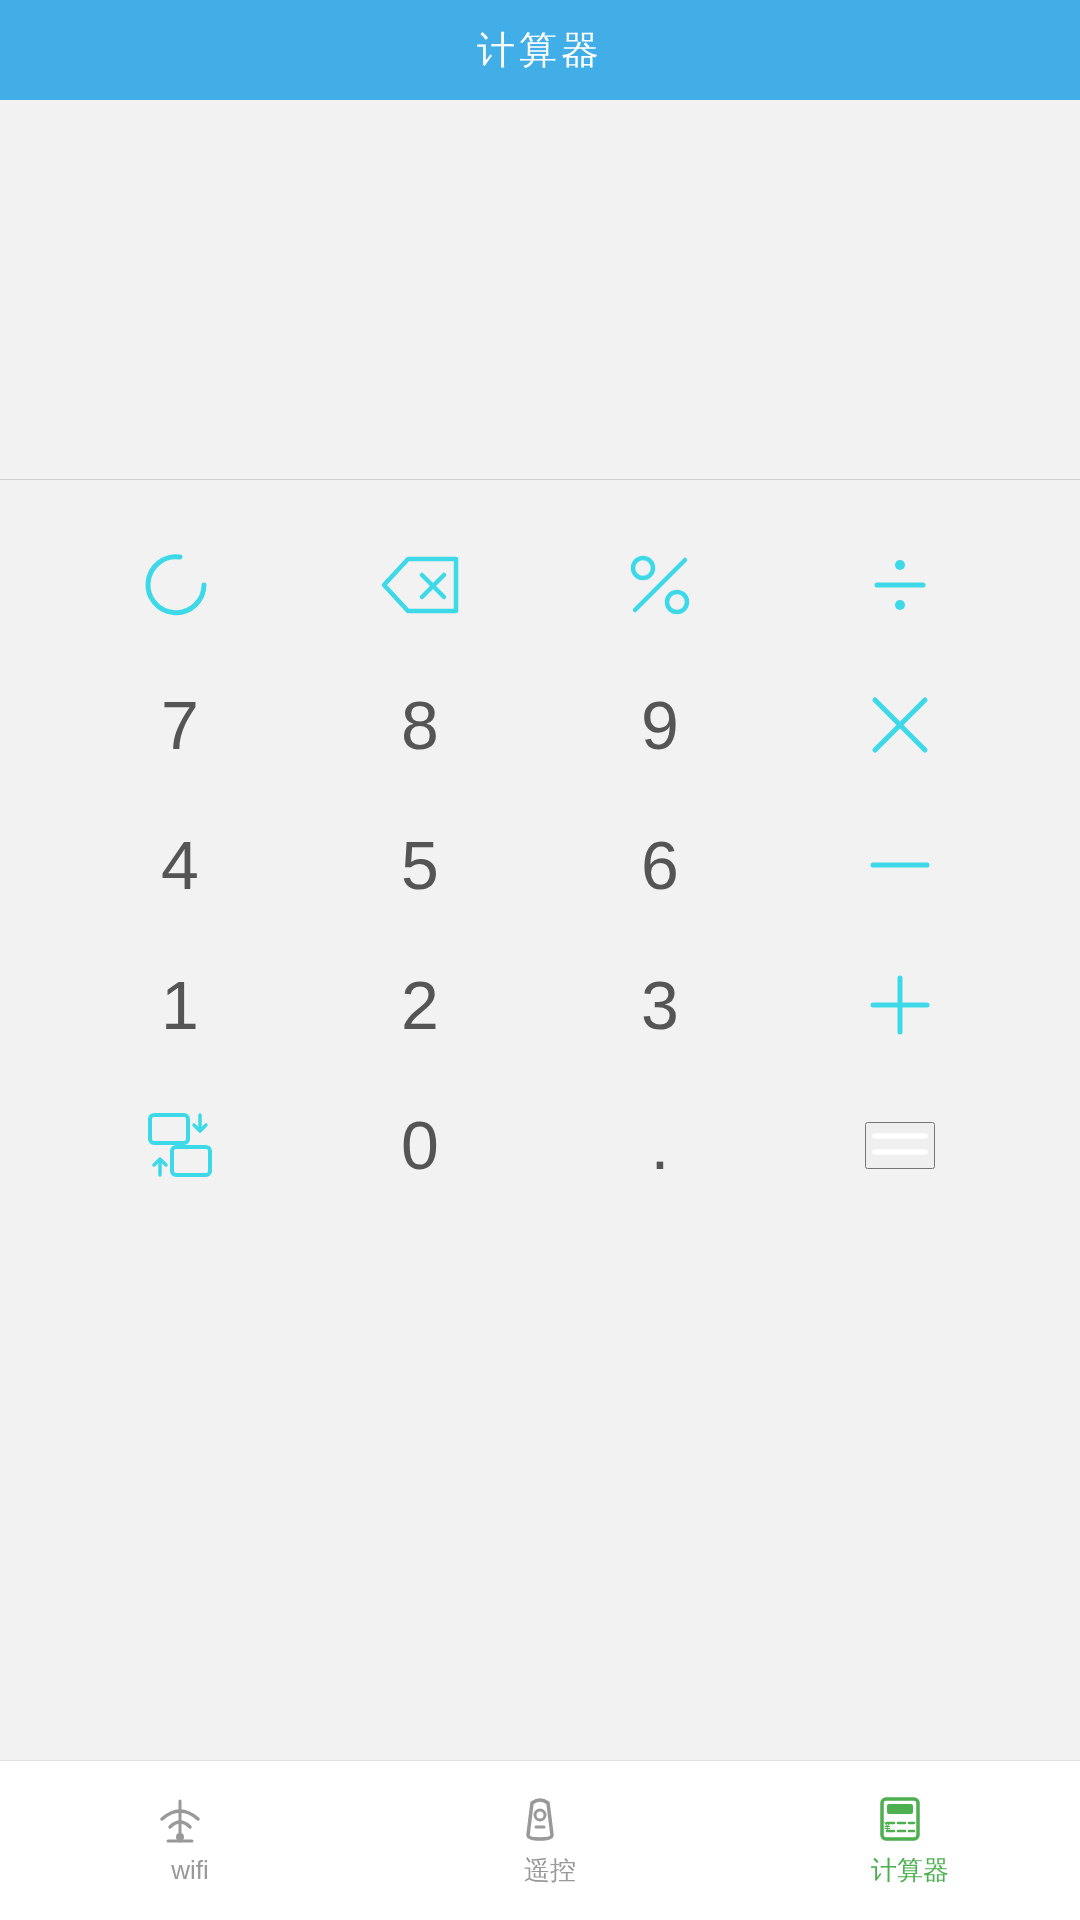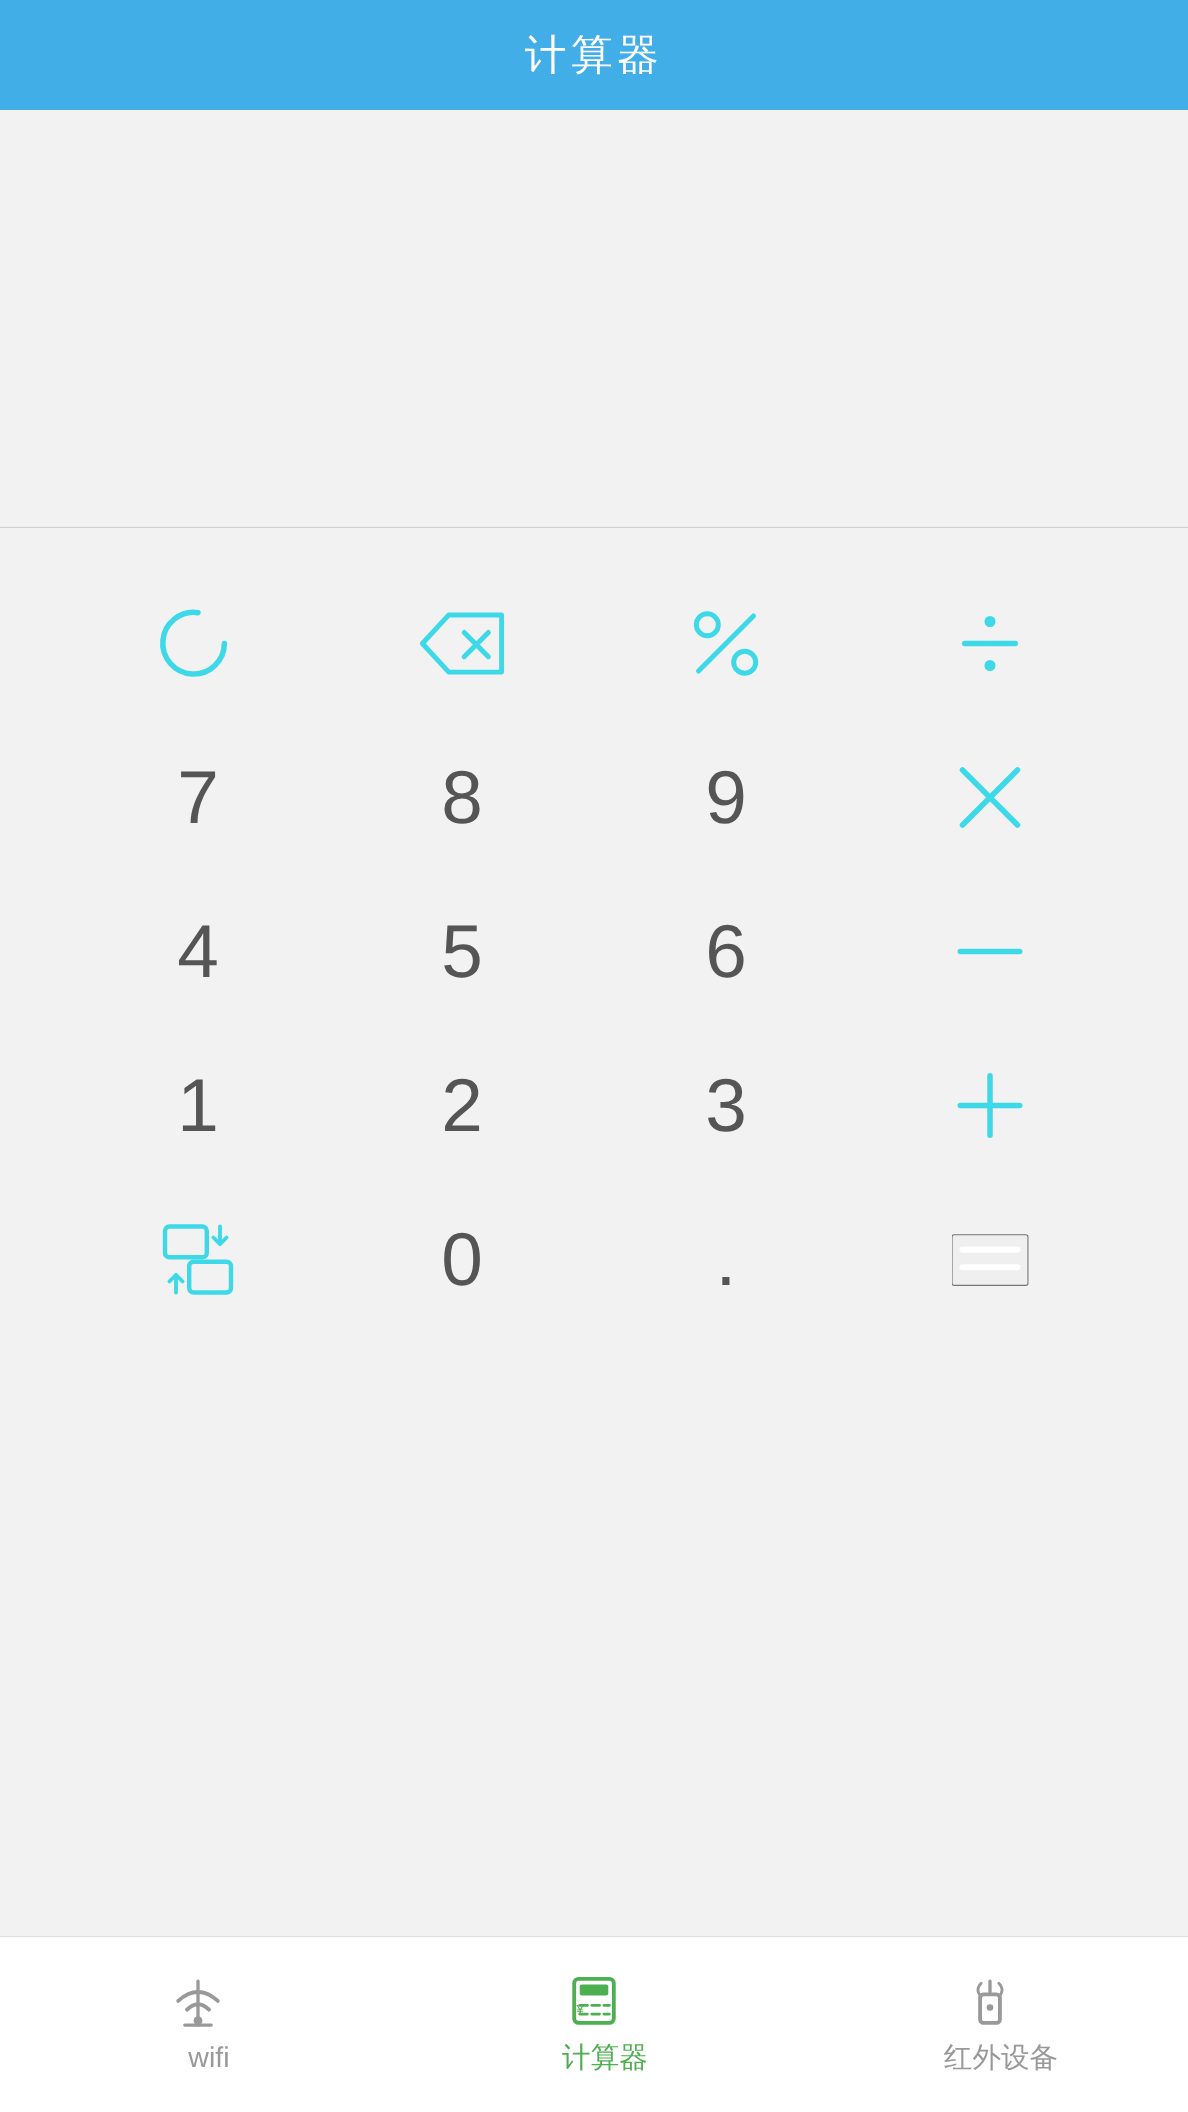--- a/index.html
+++ b/index.html
@@ -229,41 +229,39 @@
     <svg class="icon-svg" viewBox="0 0 52 52" fill="none" xmlns="http://www.w3.org/2000/svg">
       <circle cx="26" cy="42" r="4" fill="#999"></circle>
       <path d="M16 32 Q26 22 36 32" stroke="#999" stroke-width="3.5" fill="none" stroke-linecap="round"></path>
       <path d="M8 24 Q26 8 44 24" stroke="#999" stroke-width="3.5" fill="none" stroke-linecap="round"></path>
       <line x1="26" y1="6" x2="26" y2="46" stroke="#999" stroke-width="3" stroke-linecap="round"></line>
       <line x1="14" y1="46" x2="38" y2="46" stroke="#999" stroke-width="3" stroke-linecap="round"></line>
     </svg>
     <span class="nav-label">wifi</span>
   </div>
 
+  <div class="nav-item">
+    <svg class="icon-svg" viewBox="0 0 52 52" fill="none" xmlns="http://www.w3.org/2000/svg">
+      <path d="M18 10 Q26 4 34 10 L38 42 Q38 46 26 46 Q14 46 14 42 Z" stroke="#999" stroke-width="3.5" fill="none" stroke-linejoin="round"></path>
+      <circle cx="26" cy="22" r="5" stroke="#999" stroke-width="3" fill="none"></circle>
+      <line x1="22" y1="34" x2="30" y2="34" stroke="#999" stroke-width="3" stroke-linecap="round"></line>
+    </svg>
+    <span class="nav-label">遥控</span>
+  </div>
 
   <div class="nav-item">
     <svg class="icon-svg" viewBox="0 0 52 52" fill="none" xmlns="http://www.w3.org/2000/svg">
       <rect x="8" y="6" width="36" height="40" rx="4" stroke="#4caf50" stroke-width="3.5" fill="none"></rect>
       <rect x="13" y="11" width="26" height="10" rx="2" fill="#4caf50"></rect>
       <text x="10" y="38" font-size="12" fill="#4caf50" font-family="sans-serif">¥</text>
       <line x1="13" y1="30" x2="20" y2="30" stroke="#4caf50" stroke-width="2.5" stroke-linecap="round"></line>
       <line x1="24" y1="30" x2="31" y2="30" stroke="#4caf50" stroke-width="2.5" stroke-linecap="round"></line>
       <line x1="35" y1="30" x2="40" y2="30" stroke="#4caf50" stroke-width="2.5" stroke-linecap="round"></line>
       <line x1="13" y1="38" x2="20" y2="38" stroke="#4caf50" stroke-width="2.5" stroke-linecap="round"></line>
       <line x1="24" y1="38" x2="31" y2="38" stroke="#4caf50" stroke-width="2.5" stroke-linecap="round"></line>
       <line x1="35" y1="38" x2="40" y2="38" stroke="#4caf50" stroke-width="2.5" stroke-linecap="round"></line>
     </svg>
     <span class="nav-label active">计算器</span>
   </div>
 
-  <div class="nav-item">
-    <svg class="icon-svg" viewBox="0 0 52 52" fill="none" xmlns="http://www.w3.org/2000/svg">
-      <rect x="17" y="20" width="18" height="26" rx="3" stroke="#999" stroke-width="3.5" fill="none"></rect>
-      <line x1="26" y1="8" x2="26" y2="18" stroke="#999" stroke-width="3" stroke-linecap="round"></line>
-      <path d="M34 10 Q40 16 34 22" stroke="#999" stroke-width="2.5" fill="none" stroke-linecap="round"></path>
-      <path d="M18 10 Q12 16 18 22" stroke="#999" stroke-width="2.5" fill="none" stroke-linecap="round"></path>
-      <circle cx="26" cy="32" r="3" fill="#999"></circle>
-    </svg>
-    <span class="nav-label">红外设备</span>
-  </div>
 
 
 </div>
 
 </body></html>

